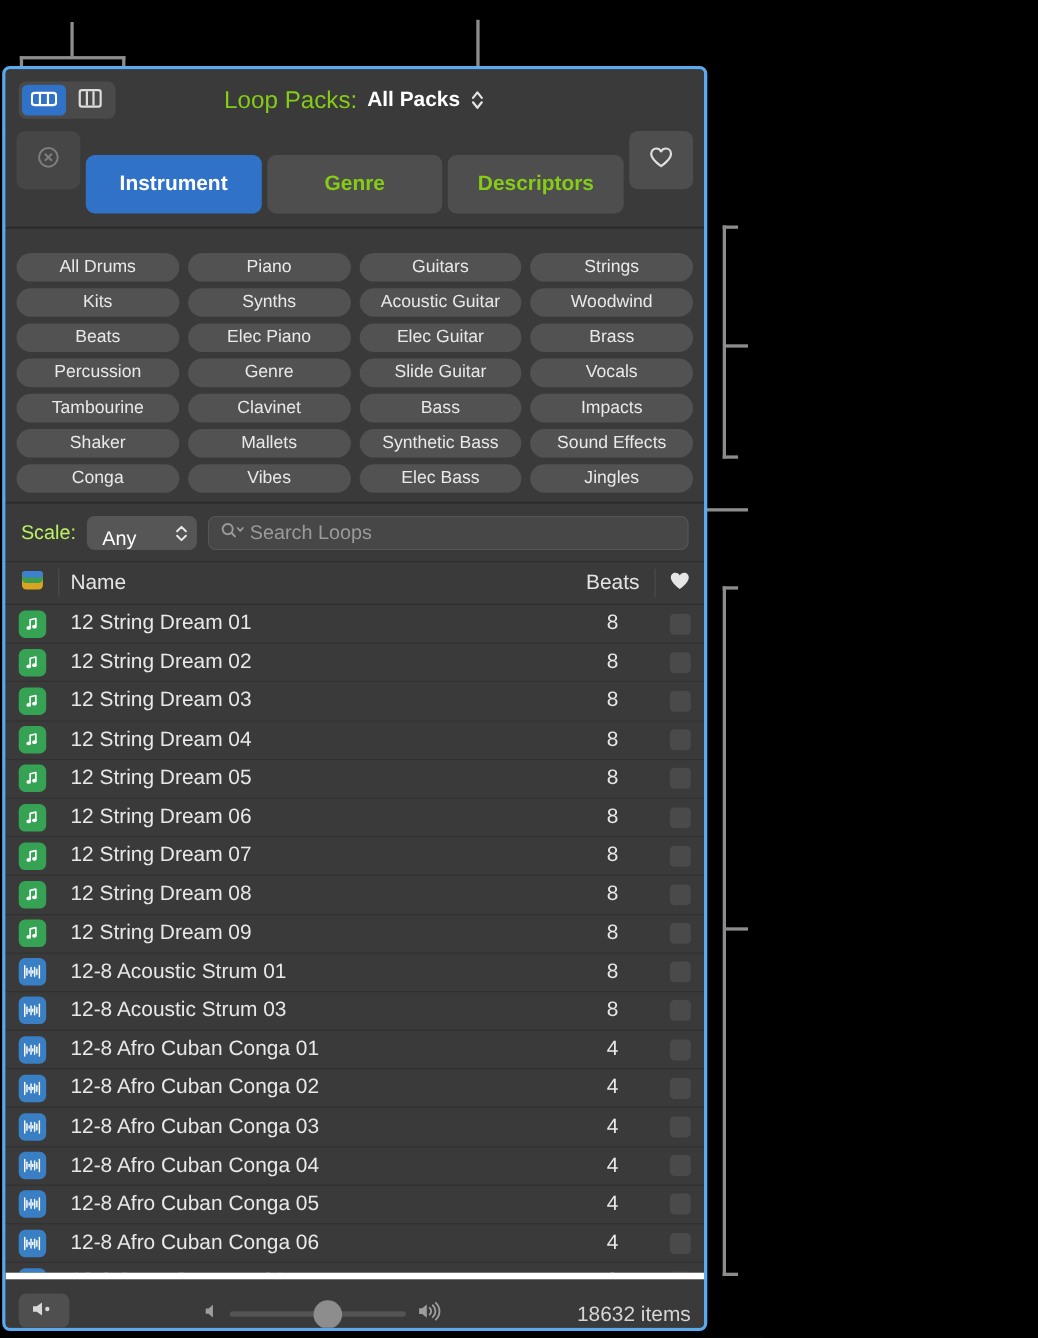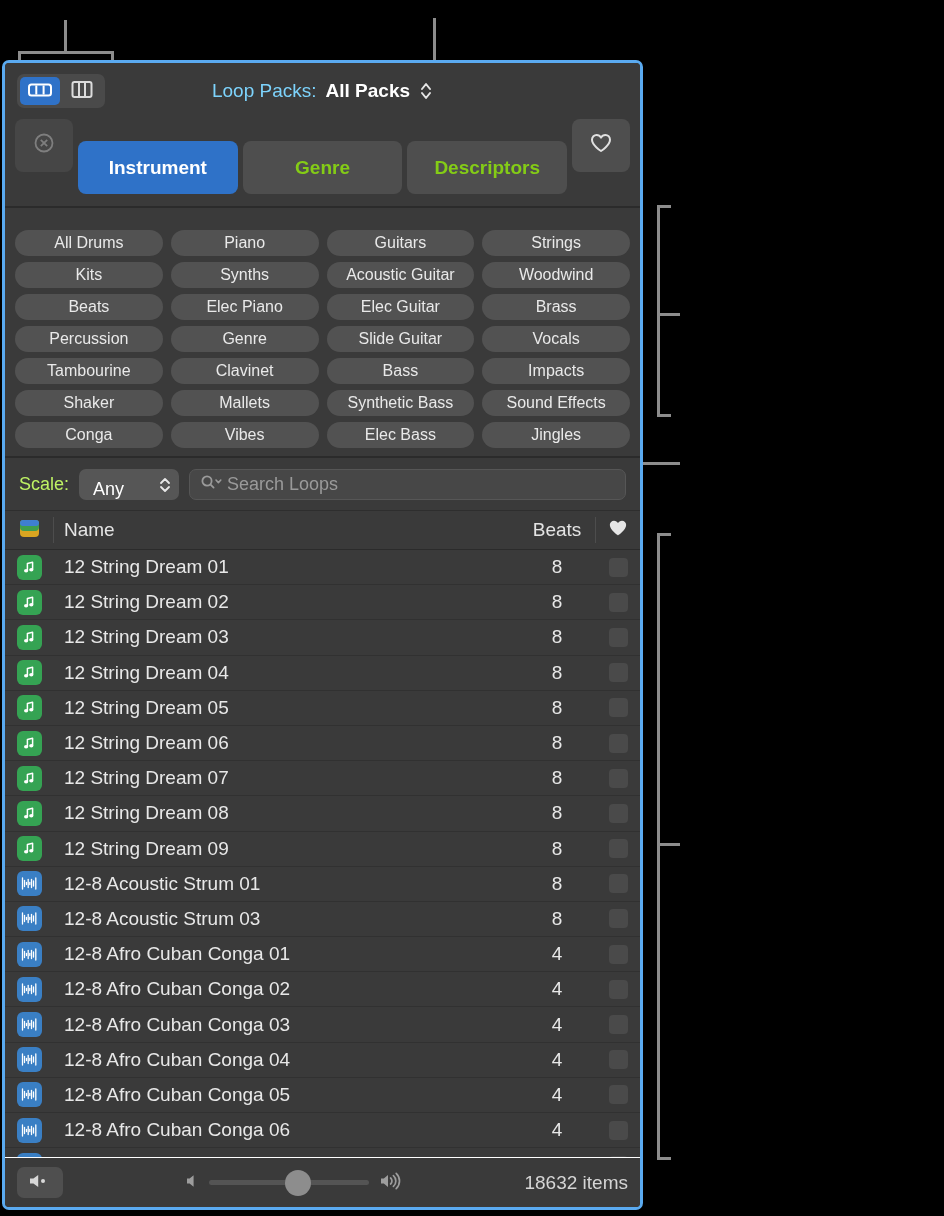--- a/index.html
+++ b/index.html
@@ -39,21 +39,21 @@
     width: 40px; height: 28px; border-radius: 5px;
     display: flex; align-items: center; justify-content: center;
     background: transparent; border: 0; cursor: pointer;
   }
   .vt-btn.active { background: #2f72c8; }
   .packs {
     position: absolute; left: 0; right: 0; top: 0; height: 56px;
     display: flex; align-items: center; justify-content: center;
     gap: 9px; pointer-events: none;
   }
-  .packs-label { color: #7dd3fc; font-size: 19px; }
+  .packs-label { color: #84cc16; font-size: 22px; }
   .packs-value { color: #fff; font-size: 19px; font-weight: bold; }
   .stepper { display: flex; flex-direction: column; gap: 2px; pointer-events: auto; cursor: pointer; }
 
   
   .tabsrow {
     display: flex; gap: 5px; padding: 0 10px 12px 10px;
     background: #3a3a3a;
   }
   .tab {
     height: 53px; border-radius: 8px; border: 0;
@@ -125,23 +125,23 @@
   .row .c-fav { width: 44px; display: flex; justify-content: center; }
   .chk { width: 19px; height: 19px; border-radius: 4px; background: #4a4a4a; cursor: pointer; }
 
   .tile { width: 25px; height: 25px; border-radius: 6px;
           display: flex; align-items: center; justify-content: center; }
   .tile.midi  { background: #35a353; }
   .tile.audio { background: #3a7fc4; }
 
   
   .footer {
-    flex: 0 0 50px; display: flex; align-items: center;
+    flex: 0 0 50px; display: flex; align-items: flex-end;
     background: #3a3a3a; padding: 0 12px; gap: 10px;
-    border-top: 1px solid #ffffff;
+    border-top: 6px solid #ffffff;
   }
   .spkbtn {
     width: 46px; height: 31px; border-radius: 7px; background: #4f4f4f;
     border: 0; display: flex; align-items: center; justify-content: center;
     cursor: pointer;
   }
   .volwrap { flex: 1; display: flex; align-items: center; justify-content: center; gap: 9px; }
   .slider { position: relative; width: 160px; height: 18px; display:flex; align-items:center; cursor: pointer; }
   .track { width: 100%; height: 5px; border-radius: 3px; background: #545454; }
   .knob { position: absolute; left: 56%; transform: translateX(-50%);

